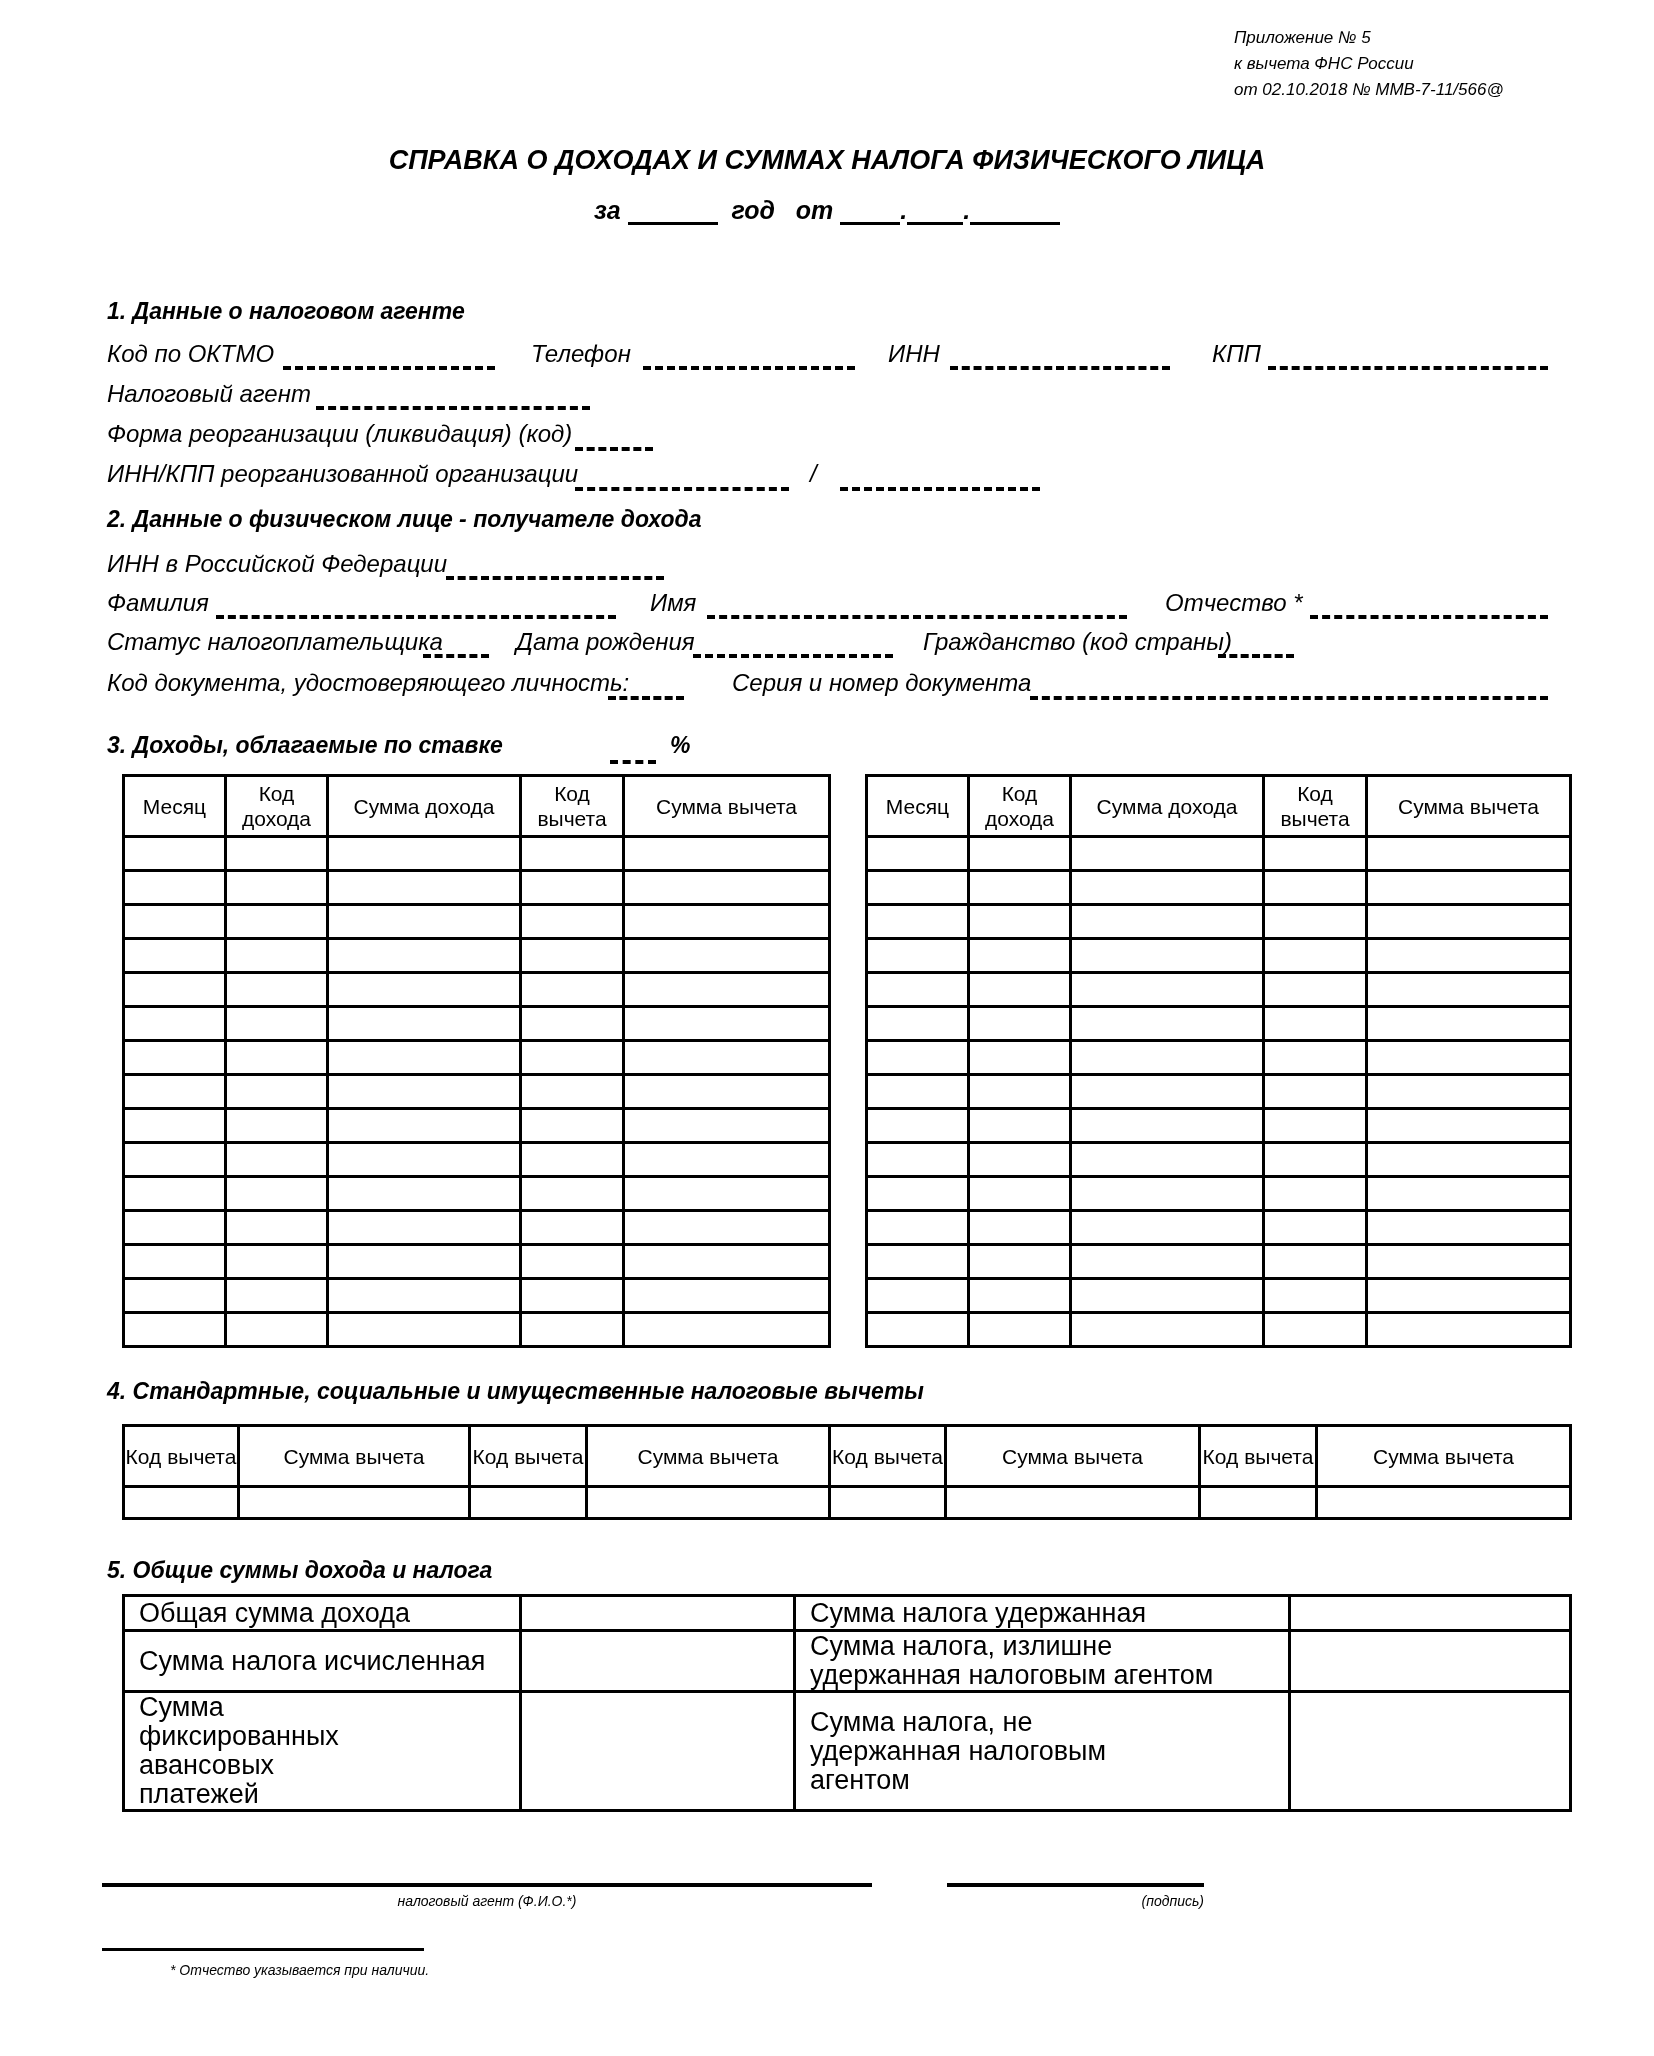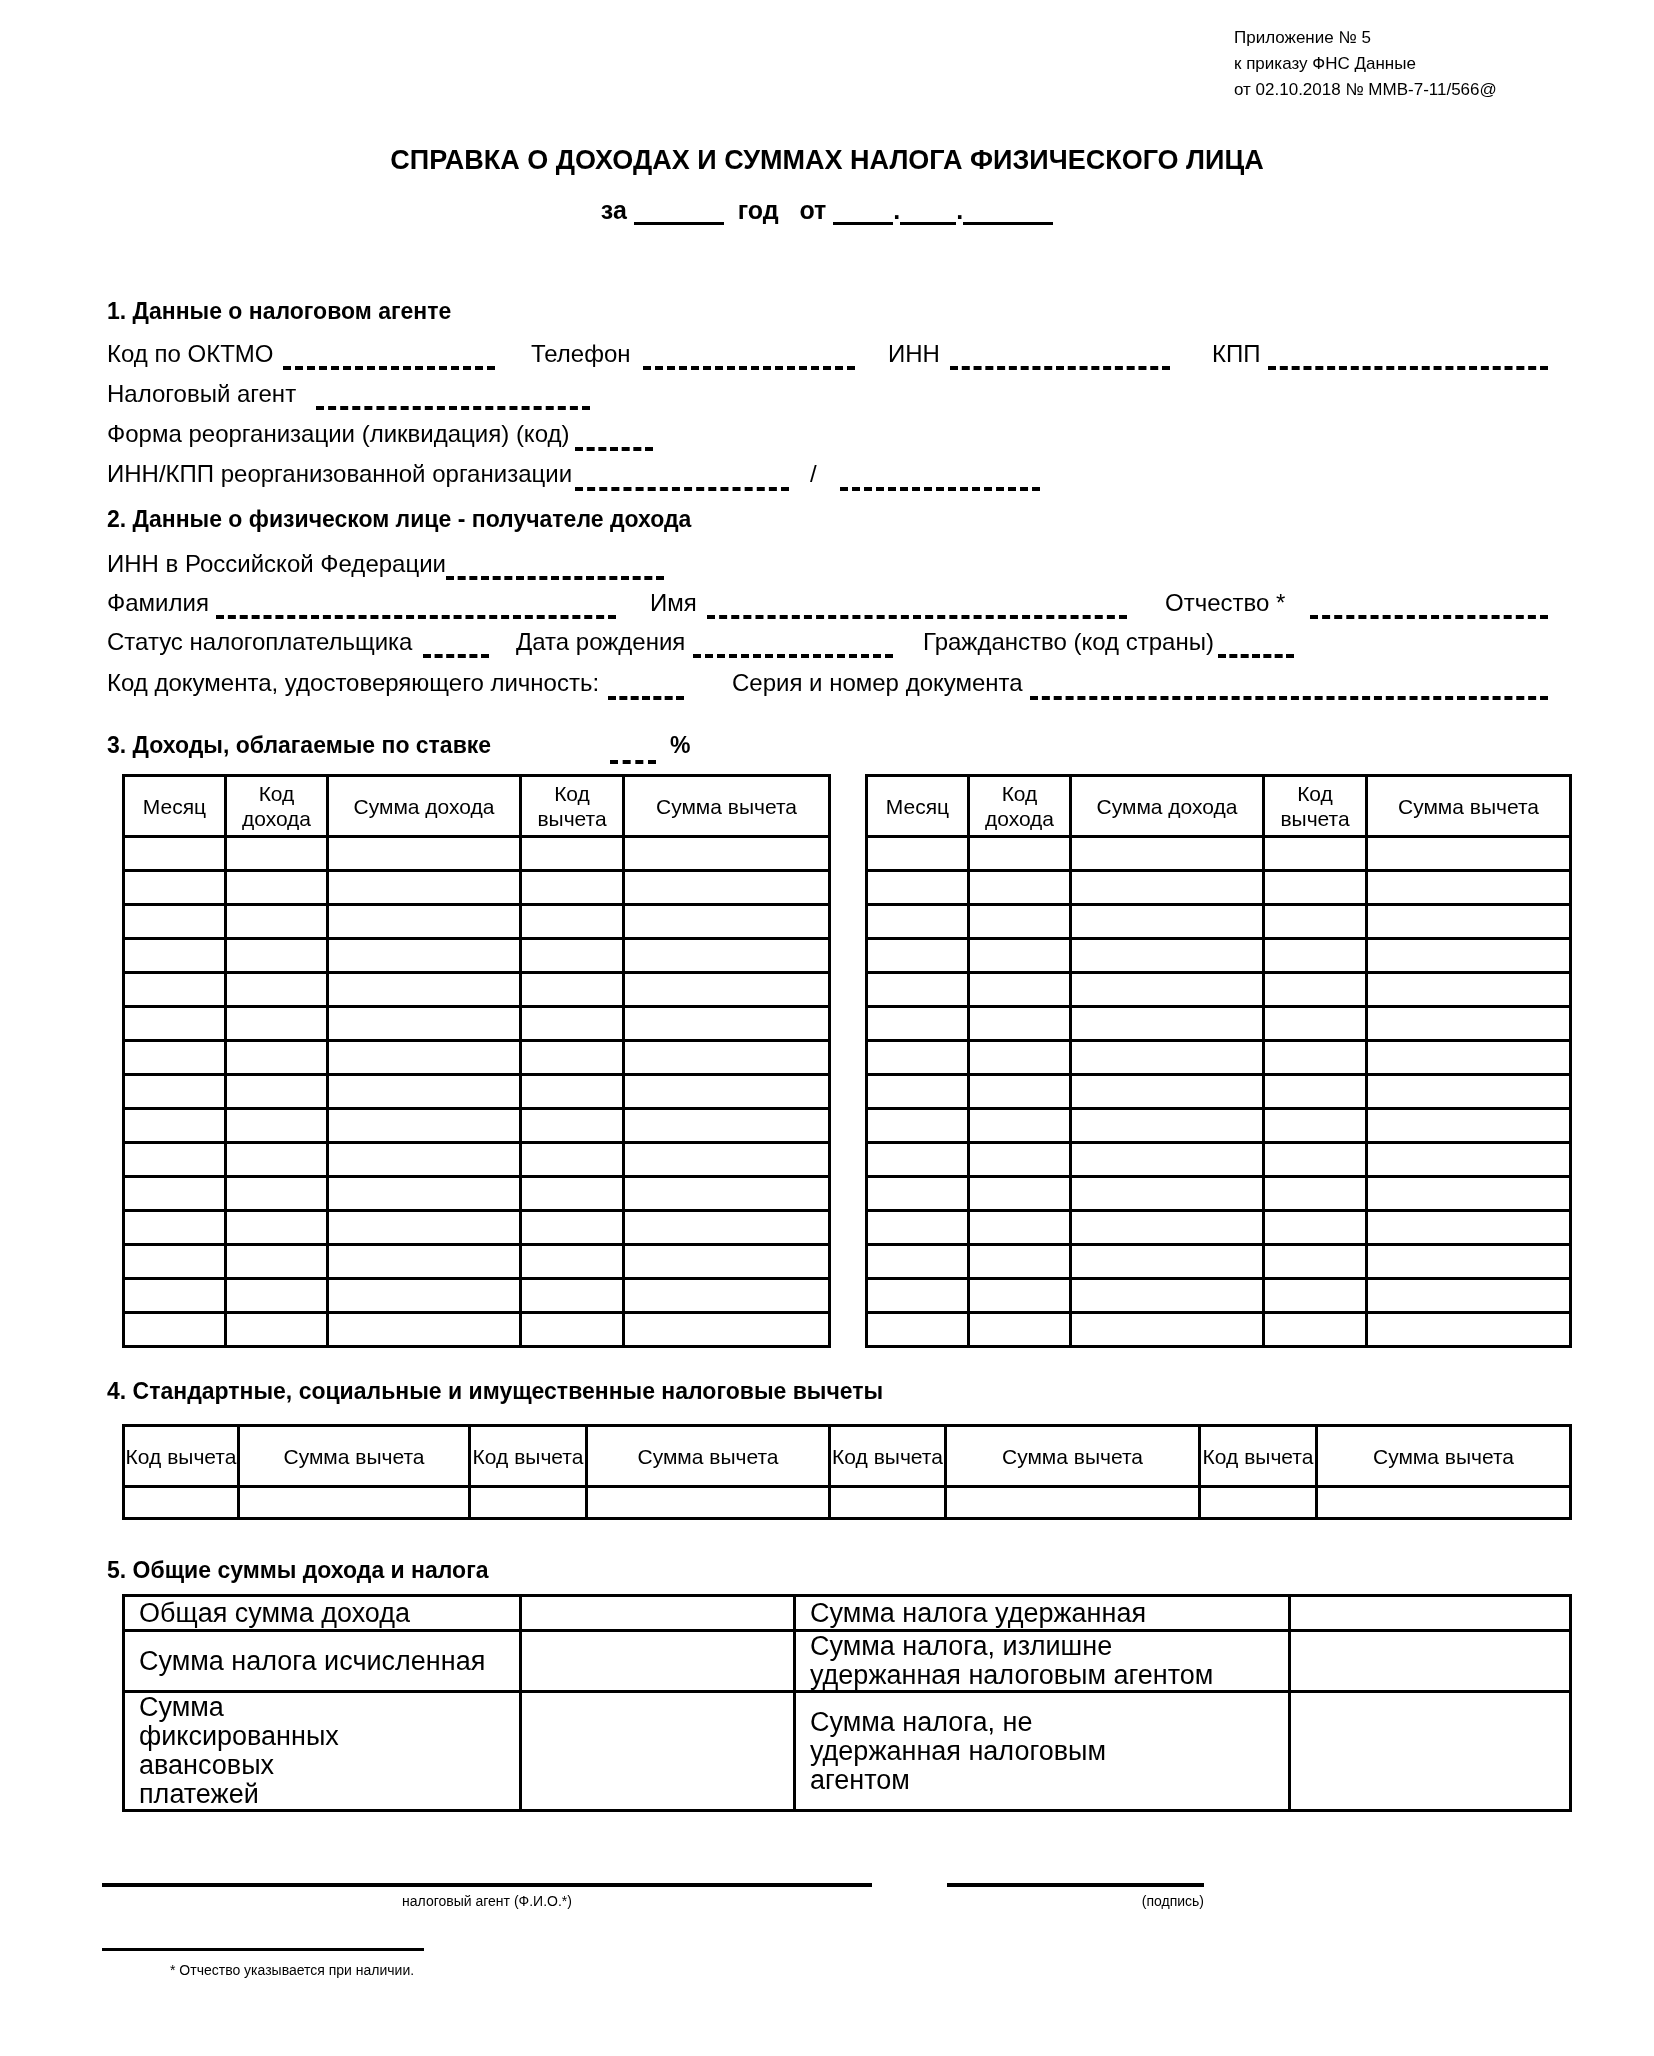--- a/index.html
+++ b/index.html
@@ -1,39 +1,39 @@
 <!DOCTYPE html>
 <html><head>
 <meta charset="utf-8">
 <style>
   html, body { margin:0; padding:0; background:#ffffff; }
   body { width:1654px; height:2056px; position:relative; overflow:hidden;
          font-family:"Liberation Sans", sans-serif; color:#000; }
-  .abs { position:absolute; white-space:nowrap; }
+  .abs { position:absolute; white-space:nowrap;font-style:italic; }
   .appx { left:1234px; font-size:17px; line-height:20px; }
   .title { left:0; width:1654px; text-align:center; font-weight:bold; font-size:27px; top:145px; }
   .subtitle { left:0; width:1654px; text-align:center; font-weight:bold; font-size:25px; top:196px; }
   .blank { display:inline-block; border-bottom:3px solid #000; height:22px; vertical-align:bottom; }
   .sec { font-weight:bold; font-size:23px; left:107px; }
   .lbl { font-size:24px; }
   .dash { position:absolute; height:0; border-top:4px dashed #000; }
   table.grid { position:absolute; border-collapse:collapse; table-layout:fixed;margin-left:20px; }
   table.grid td, table.grid th { border:3px solid #000; padding:0; font-weight:normal; font-size:21px; text-align:center; line-height:25px; }
   table.grid th { height:58px; }
   table.t3 td { height:31px; }
   table.t4 td { height:29px; }
   table.t5 td { font-size:27px; text-align:left; padding-left:14px; line-height:29px; }
   .sigline { position:absolute; height:4px; background:#000; }
   .cap { font-size:14px; }
 </style>
 </head>
 <body>
 
 <div class="abs appx" style="top:28px">Приложение № 5</div>
-<div class="abs appx" style="top:54px">к приказу ФНС Данные</div>
+<div class="abs appx" style="top:54px">к вычета ФНС России</div>
 <div class="abs appx" style="top:80px">от 02.10.2018 № ММВ-7-11/566@</div>
 
 <div class="abs title">СПРАВКА О ДОХОДАХ И СУММАХ НАЛОГА ФИЗИЧЕСКОГО ЛИЦА</div>
 <div class="abs subtitle">
   <span>за</span>
   <span class="blank" style="width:90px"></span>
   &nbsp;<span>год</span>
   &nbsp;&nbsp;<span>от</span>
   <span class="blank" style="width:60px"></span>.<span class="blank" style="width:56px"></span>.<span class="blank" style="width:90px"></span>
 </div>

